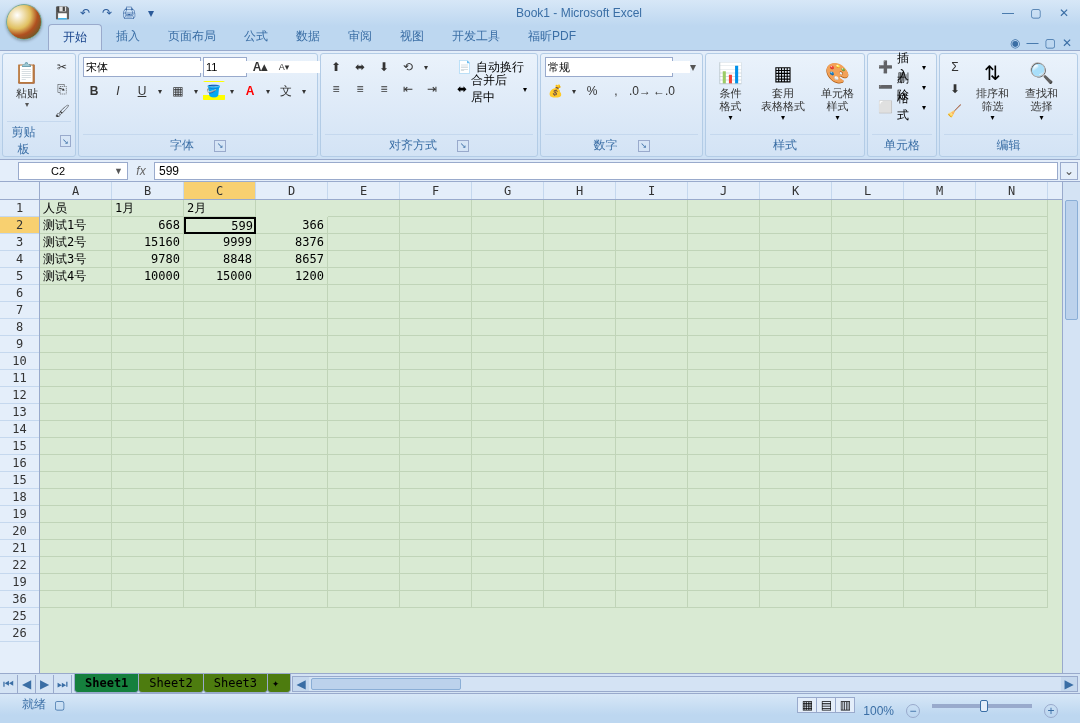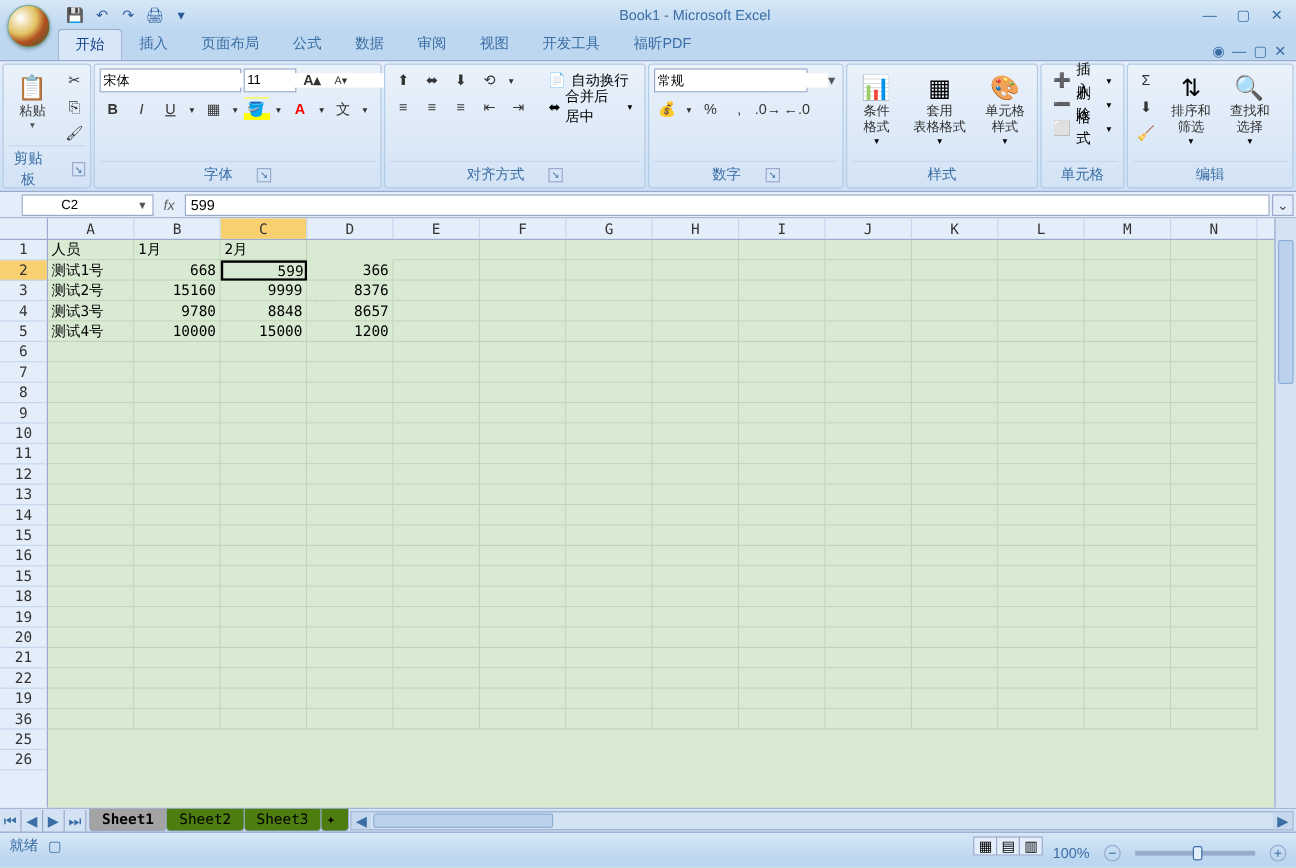--- a/index.html
+++ b/index.html
@@ -65,35 +65,35 @@
 .cell.sel { border:2px solid #000; padding:0 1px; }
 .vscroll { position:absolute; top:0; right:0; width:18px; bottom:0; background:#d4e3f4; border-left:1px solid #9ac; }
 .vscroll .thumb { position:absolute; top:18px; left:2px; right:2px; height:120px; background:#bcd2ec; border:1px solid #8aaed6; border-radius:2px; }
 
 
 .sheetbar { height:20px; background:#d4e3f4; border-top:1px solid #9ac; display:flex; align-items:center; }
 .sheetnav { display:flex; }
 .sheetnav span { width:18px; height:18px; display:flex; align-items:center; justify-content:center; color:#3a6ea5; cursor:pointer; border-right:1px solid #9ac; }
 .sheettabs { display:flex; margin-left:2px; align-items:flex-end; }
 .sheettab { padding:2px 10px; background:#4d7c0f; border:1px solid #9ac; border-top:none; margin-right:-1px; font-family:monospace; cursor:pointer; border-radius:0 0 4px 4px; }
-.sheettab.active { background:#a3a3a3; font-weight:bold;text-align:center; }
+.sheettab.active { background:#15803d; font-weight:bold;text-align:center; }
 .sheettab.new { width:24px; padding:2px 4px; }
 .hscroll { flex:1; height:16px; background:#d4e3f4; margin:0 2px; position:relative; border:1px solid #9ac; }
 .hscroll .lbtn,.hscroll .rbtn { width:16px; height:14px; position:absolute; top:0; background:#c5d8ee; display:flex; align-items:center; justify-content:center; color:#3a6ea5; cursor:pointer; }
 .hscroll .lbtn { left:0; }
 .hscroll .rbtn { right:0; }
 .hscroll .thumb { position:absolute; left:18px; top:1px; width:150px; height:12px; background:#bcd2ec; border:1px solid #8aaed6; border-radius:2px; }
 
 
-.statusbar { height:22px; background:linear-gradient(#d7e7f7,#bdd7f0); border-top:1px solid #9ac; display:flex; align-items:center; padding:0 8px; }
+.statusbar { height:22px; background:linear-gradient(#d7e7f7,#bdd7f0); border-top:1px solid #9ac; display:flex; align-items:center; padding:0 22px; }
 .statusbar .status-text { color:#3a6ea5; }
 .statusbar .right { margin-left:auto; display:flex; align-items:center; gap:8px; }
 .viewbtns { display:flex; }
 .viewbtns span { width:20px; height:16px; border:1px solid #9ac; background:#e4eefa; display:flex; align-items:center; justify-content:center; cursor:pointer; margin-left:-1px; }
-.zoom { display:flex; align-items:center; gap:12px; color:#3a6ea5;margin-top:12px; }
+.zoom { display:flex; align-items:flex-start; gap:12px; color:#3a6ea5;margin-top:12px; }
 .zoom .slider { width:100px; height:4px; background:#9ac; position:relative; }
 .zoom .slider .knob { position:absolute; left:48px; top:-4px; width:8px; height:12px; background:#e4eefa; border:1px solid #3a6ea5; border-radius:2px; }
 .zoom .zbtn { width:14px; height:14px; border:1px solid #9ac; border-radius:7px; display:flex; align-items:center; justify-content:center; cursor:pointer; color:#3a6ea5; }
 </style>
 </head>
 <body>
 
 <div class="titlebar">
   <div class="office-btn"></div>
   <div class="qat">

